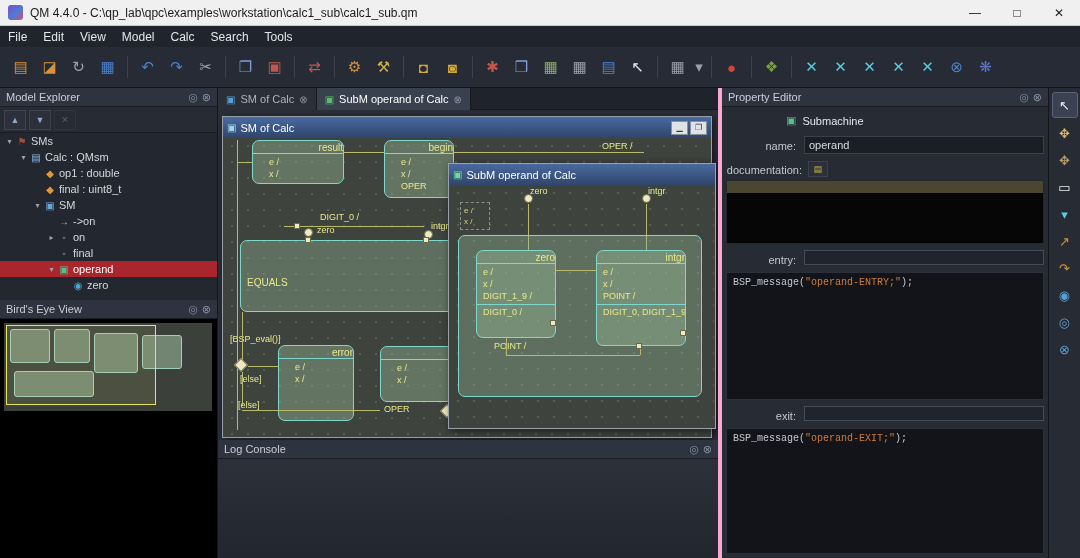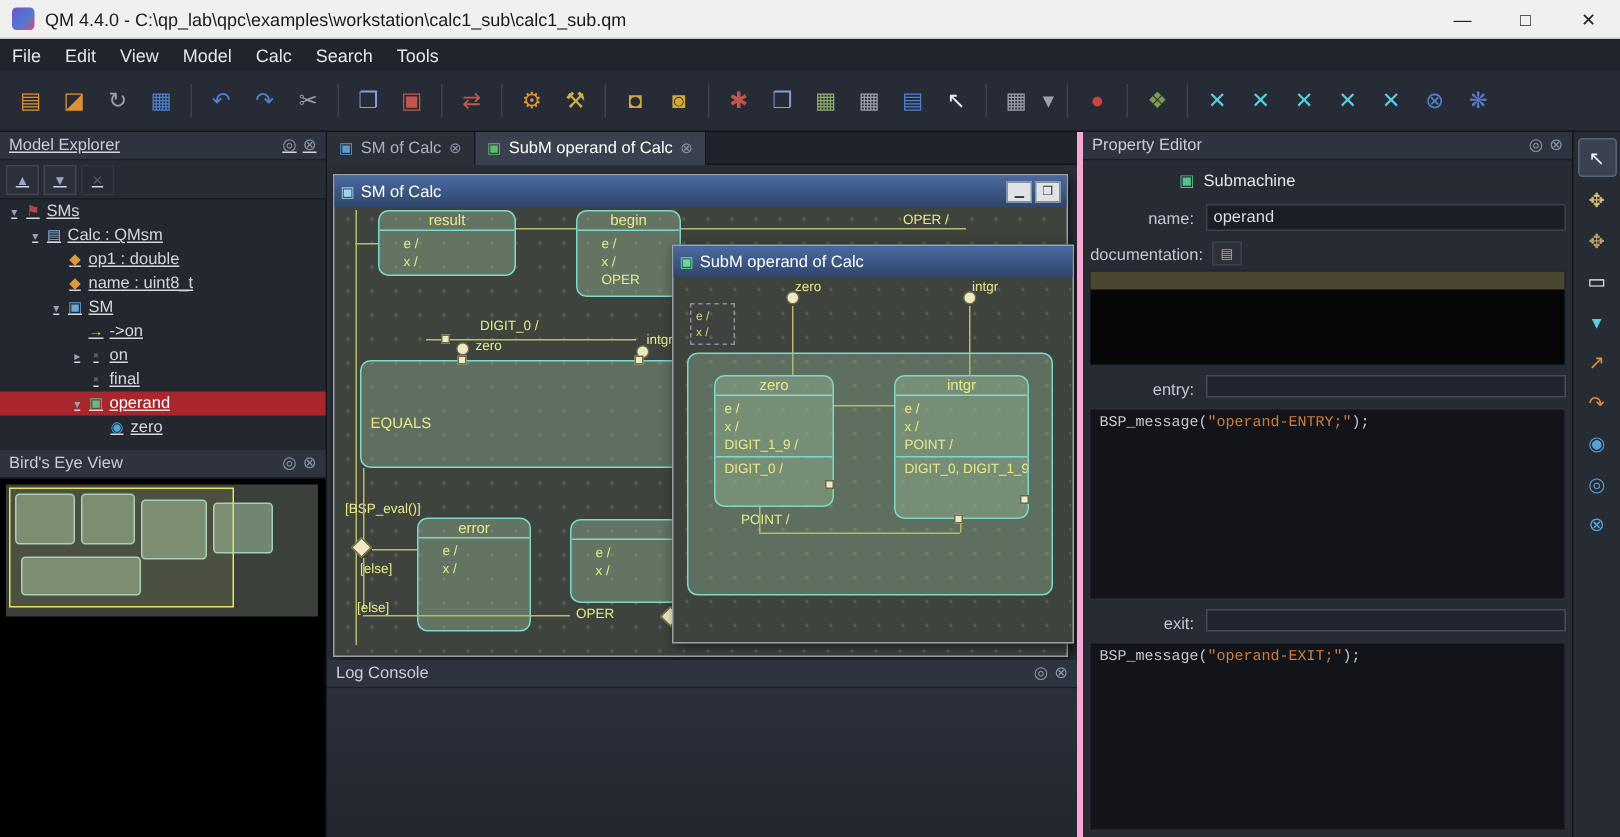--- a/index.html
+++ b/index.html
@@ -20,21 +20,21 @@
   
   .toolbar{position:absolute;top:47px;left:0;right:0;height:41px;background:#272b35;border-bottom:1px solid #14161b;display:flex;align-items:center;padding:0 6px;}
   .tbtn{width:27px;height:27px;display:flex;align-items:center;justify-content:center;font-size:15px;margin:0 1px;border-radius:3px;}
   .tsep{width:1px;height:22px;background:#3d424e;margin:0 5px;}
 
   
   .panel-header{height:19px;background:#2e3340;display:flex;align-items:center;font-size:11px;color:#c9cdd6;padding:0 6px;border-bottom:1px solid #1a1d24;}
   .ph-btns{margin-left:auto;display:flex;gap:4px;color:#8a92a2;font-size:11px;line-height:19px;}
 
   
-  .explorer{position:absolute;left:0;top:88px;width:218px;height:212px;background:#23272f;border-right:1px solid #14161b;text-decoration:underline;}
+  .explorer{position:absolute;left:0;top:88px;width:218px;height:212px;background:#23272f;border-right:1px solid #14161b;}
   .exp-tools{height:26px;display:flex;align-items:center;gap:3px;padding:0 4px;background:#262b34;border-bottom:1px solid #1a1d24;}
   .exp-btn{width:22px;height:20px;background:#2b303a;border:1px solid #3f4450;color:#8fa8cc;font-size:9px;display:flex;align-items:center;justify-content:center;}
   .exp-btn.dim{color:#555b66;border-color:#30353f;background:transparent;}
   .tree{font-size:11px;color:#d4d8de;}
   .trow{height:16px;display:flex;align-items:center;white-space:nowrap;}
   .trow.sel{background:#a8262c;color:#ffffff;}
   .texp{width:11px;color:#9aa2ae;font-size:8px;text-align:center;}
   .tico{width:14px;font-size:10px;text-align:center;}
   .tlabel{padding-left:2px;}
 
@@ -56,21 +56,21 @@
 
   .mdiwin{position:absolute;background:#3e433e;border:1px solid #9aa0a8;box-shadow:2px 2px 8px rgba(0,0,0,.55);}
   .wtitle{height:21px;background:linear-gradient(#4a6aa0,#2f456b);display:flex;align-items:center;padding:0 4px;font-size:11px;color:#fff;gap:4px;}
   .wico{font-size:10px;}
   .wbtns{margin-left:auto;display:flex;gap:2px;}
   .wbtn{width:17px;height:14px;background:#dfe3e8;color:#333;border:1px solid #8a9098;font-size:8px;display:flex;align-items:center;justify-content:center;}
   .canvas{position:absolute;left:1px;right:1px;top:21px;bottom:1px;background-color:#3e433e;background-image:radial-gradient(#575c55 1px,transparent 1.2px);background-size:16px 16px;overflow:hidden;}
 
   
   .state{position:absolute;border:1px solid #7fd8cc;border-radius:7px;background:rgba(150,185,150,.42);overflow:hidden;}
-  .sname{display:block;text-align:center;font-size:10px;color:#e9e98a;height:13px;line-height:13px;border-bottom:1px solid #7fd8cc;}
+  .sname{display:block;text-align:right;font-size:10px;color:#e9e98a;height:13px;line-height:13px;border-bottom:1px solid #7fd8cc;}
   .sbody{padding:2px 0 0 16px;font-size:9px;color:#e9e98a;line-height:12px;}
   .sbody span{display:block;white-space:nowrap;}
   .sbody.tight{padding-left:6px;}
   .sdiv{border-top:1px solid #7fd8cc;margin-top:2px;}
   .bigstate{position:absolute;border:1px solid #7fd8cc;border-radius:7px;background:rgba(150,185,150,.38);}
   .ename{position:absolute;left:6px;top:36px;font-size:10px;color:#e9e98a;}
   .dlab{position:absolute;font-size:9px;color:#e9e98a;white-space:nowrap;}
   .hl{position:absolute;height:1px;background:#b9b96b;}
   .vl{position:absolute;width:1px;background:#b9b96b;}
   .diamond{position:absolute;width:10px;height:10px;background:#efe9c2;border:1px solid #6a6a4a;transform:rotate(45deg);}
@@ -197,21 +197,21 @@
         <span class="tlabel">Calc : QMsm</span>
       </div>
       <div class="trow" style="padding-left:32px">
         <span class="texp"></span>
         <span class="tico" style="color:#e0993a">◆</span>
         <span class="tlabel">op1 : double</span>
       </div>
       <div class="trow" style="padding-left:32px">
         <span class="texp"></span>
         <span class="tico" style="color:#e0993a">◆</span>
-        <span class="tlabel">name : uint8_t</span>
+        <span class="tlabel">final : uint8_t</span>
       </div>
       <div class="trow" style="padding-left:32px">
         <span class="texp">▾</span>
         <span class="tico" style="color:#6aa5d8">▣</span>
         <span class="tlabel">SM</span>
       </div>
       <div class="trow" style="padding-left:46px">
         <span class="texp"></span>
         <span class="tico" style="color:#d8c04a">→</span>
         <span class="tlabel">-&gt;on</span>

